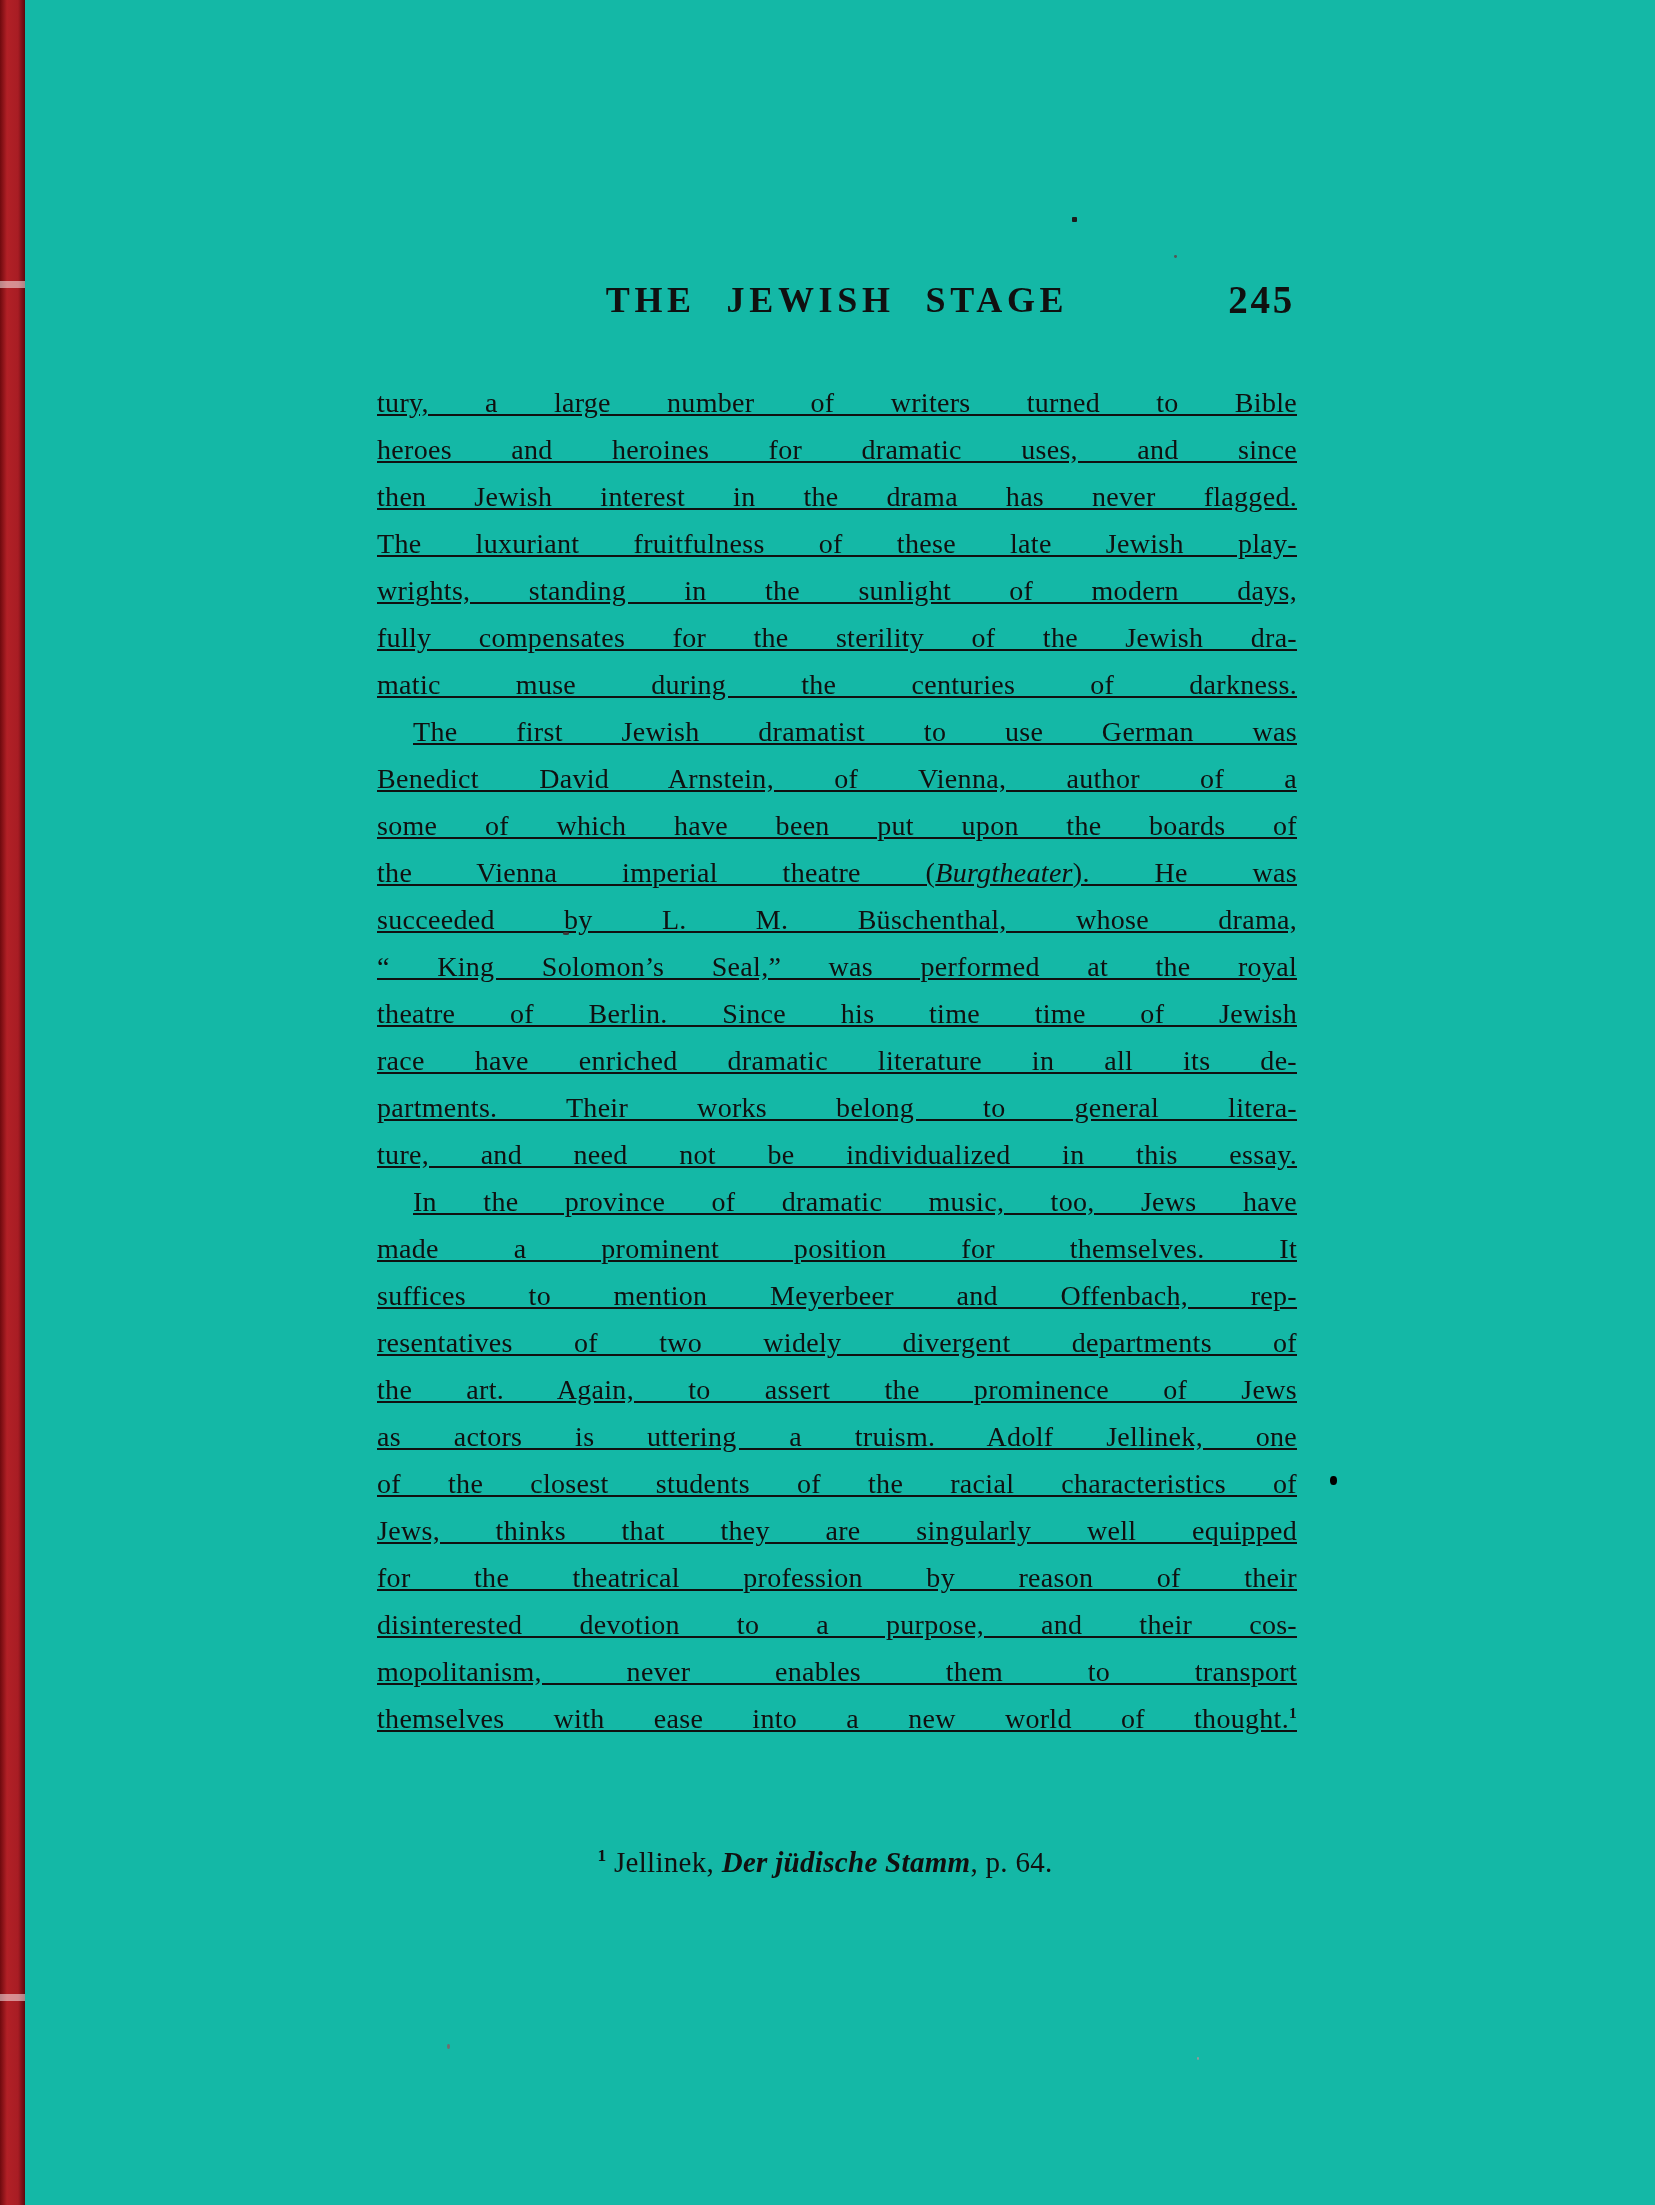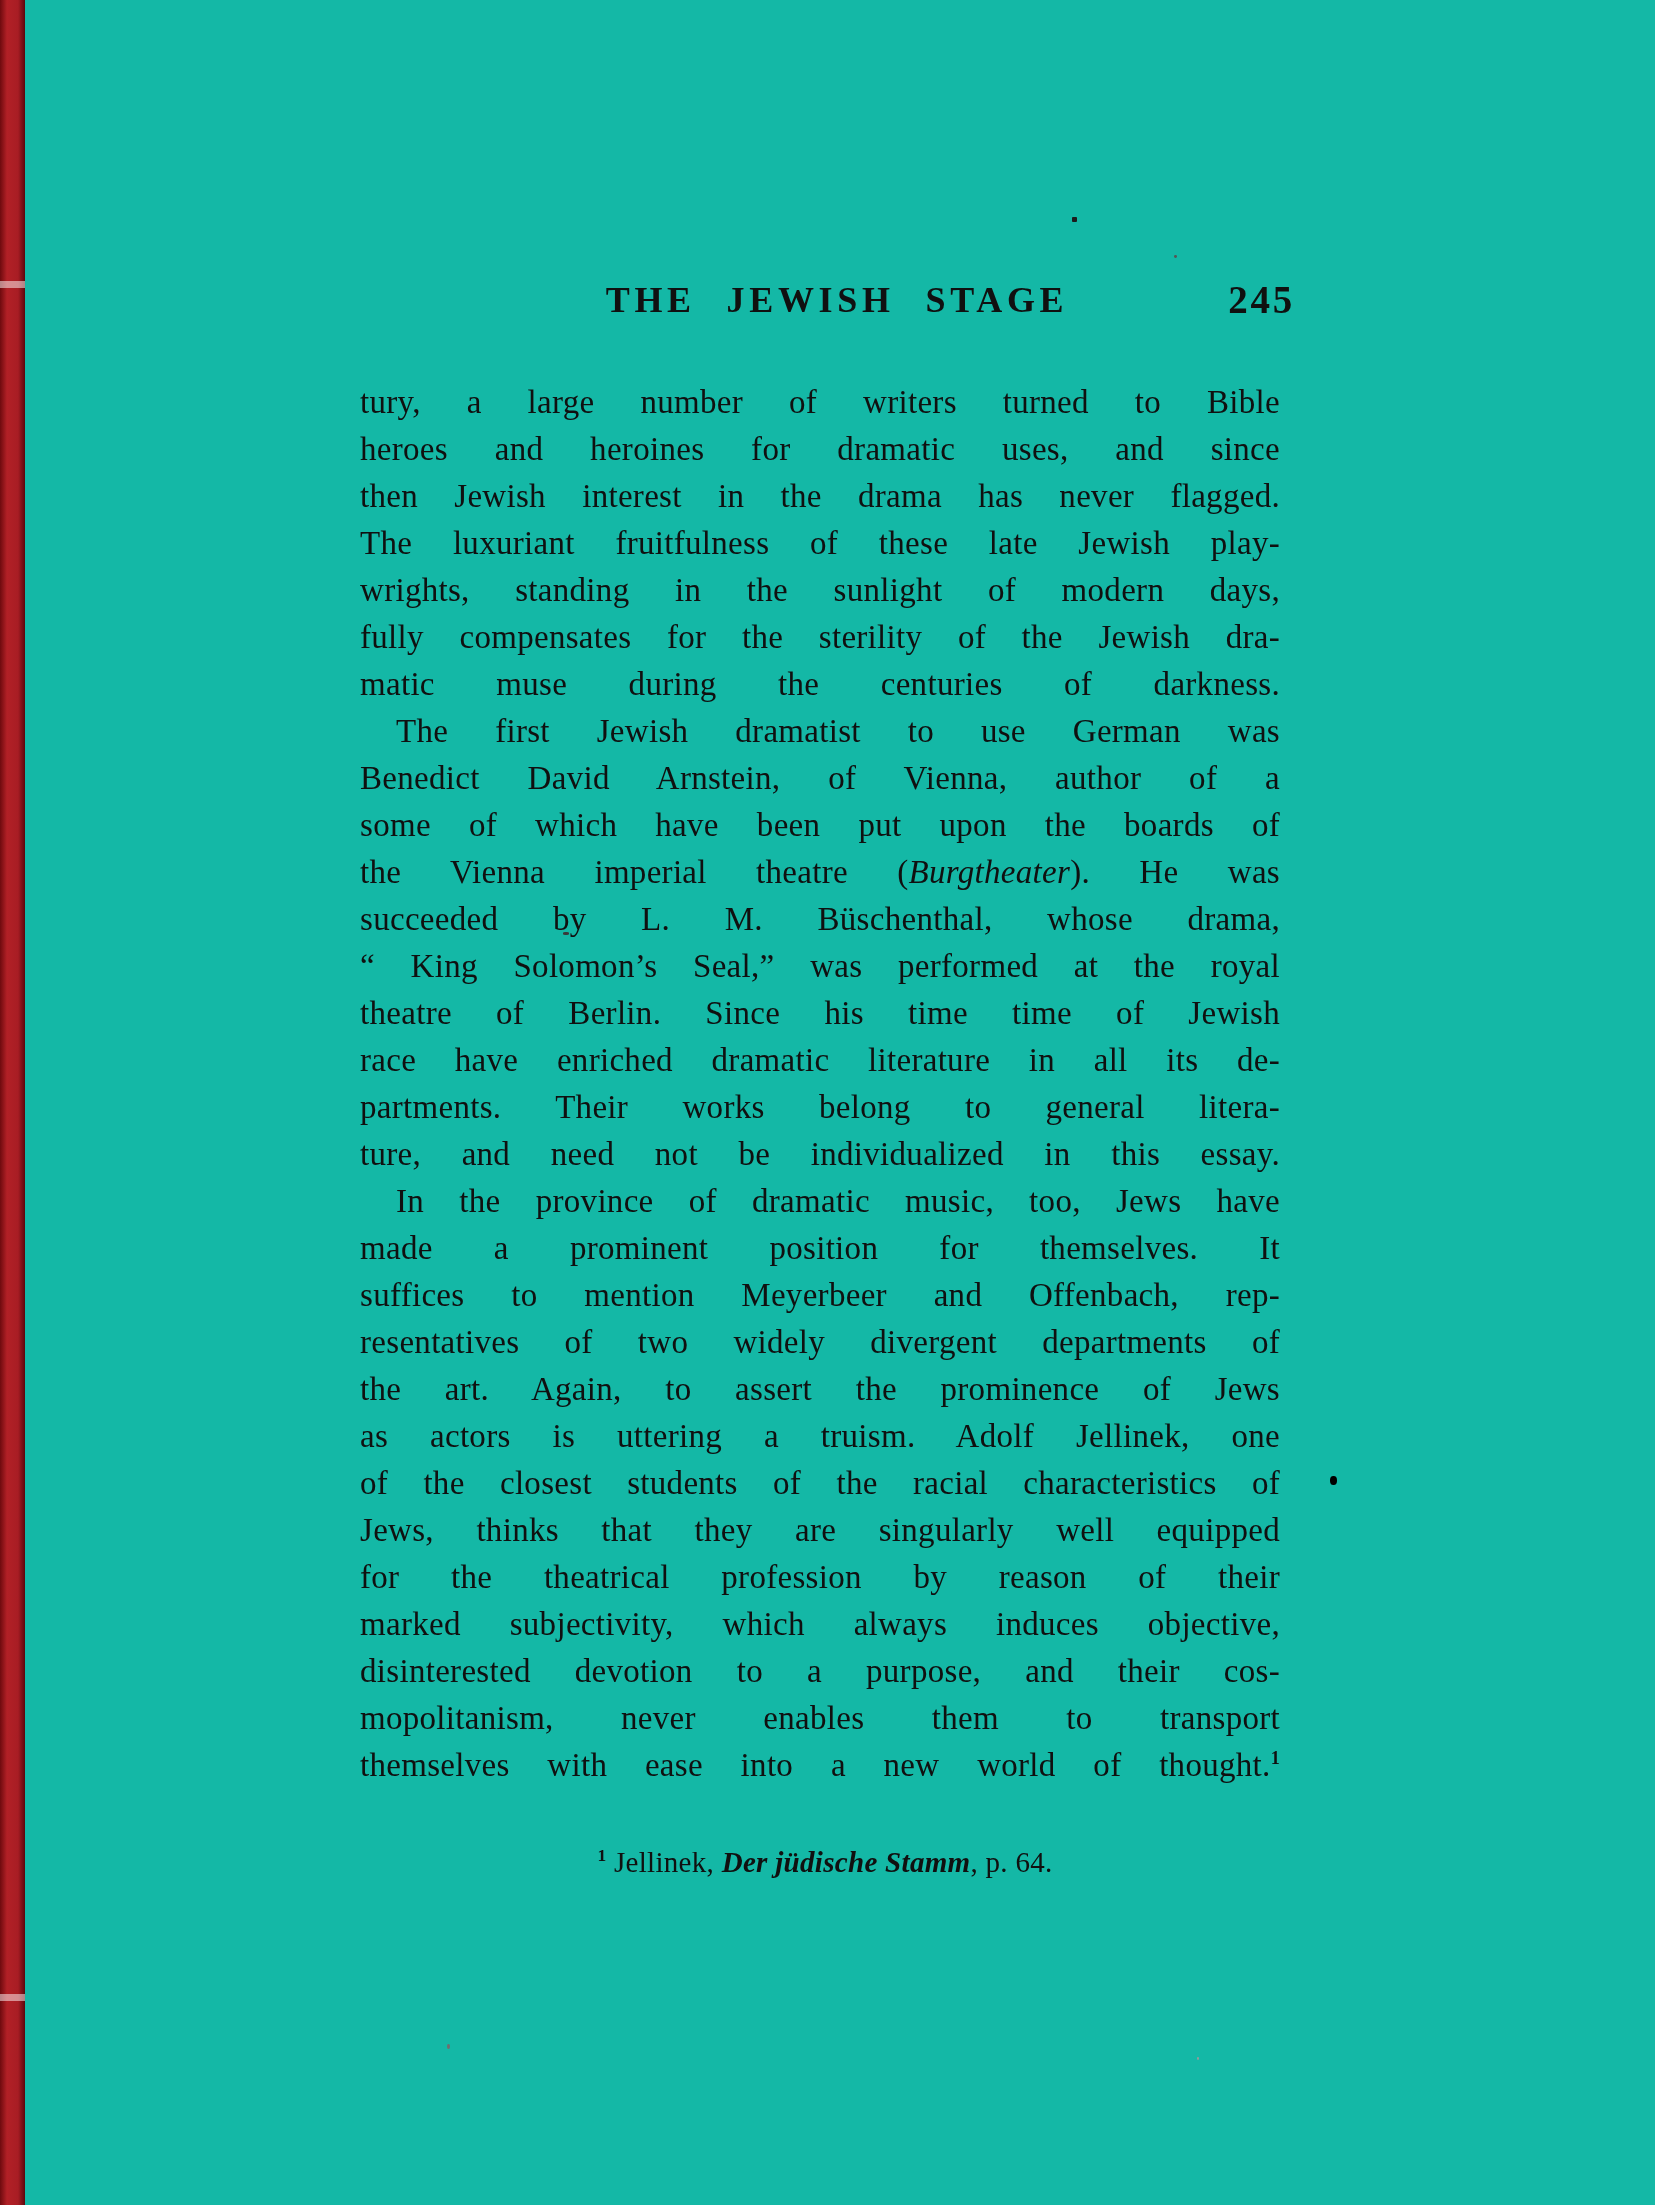--- a/index.html
+++ b/index.html
@@ -32,22 +32,22 @@
     letter-spacing:4.7px; word-spacing:17px;
     transform:scaleY(1.02);
   }
   .page-number {
     position:absolute; right:1.9px; top:-1.9px;
     font-weight:bold; font-size:39px; letter-spacing:2.8px;
   }
 
   
   .text-block {
-    position:absolute; left:360px; top:379px; width:920px;
-    font-size:33px; line-height:47px; letter-spacing:0.3px;
+    position:absolute; left:377px; top:379px; width:920px;
+    font-size:28px; line-height:47px; letter-spacing:0.3px;text-decoration:underline;
   }
   .line { text-align:justify; text-align-last:justify; }
   .line.indent { padding-left:36px; }
   .it { font-style:italic; }
   .bi { font-style:italic; font-weight:bold;text-align:center; }
   sup.fn { font-size:0.55em; vertical-align:super; line-height:0; font-weight:bold; }
 
   
   .footnote {
     position:absolute; left:377px; top:1846px; width:896px;
@@ -102,21 +102,20 @@
 
     <div class="line indent">In the province of dramatic music, too, Jews have</div>
     <div class="line">made a prominent position for themselves. It</div>
     <div class="line">suffices to mention Meyerbeer and Offenbach, rep-</div>
     <div class="line">resentatives of two widely divergent departments of</div>
     <div class="line">the art. Again, to assert the prominence of Jews</div>
     <div class="line">as actors is uttering a truism. Adolf Jellinek, one</div>
     <div class="line">of the closest students of the racial characteristics of</div>
     <div class="line">Jews, thinks that they are singularly well equipped</div>
     <div class="line">for the theatrical profession by reason of their</div>
-    <div class="line">marked subjectivity, which always induces objective,</div>
     <div class="line">disinterested devotion to a purpose, and their cos-</div>
     <div class="line">mopolitanism, never enables them to transport</div>
     <div class="line"><span>themselves with ease into a new world of thought.</span><sup class="fn">1</sup></div>
   </main>
 
   <div class="footnote"><sup class="fn">1</sup><span> Jellinek, </span><span class="bi">Der jüdische Stamm</span><span>, p. 64.</span></div>
 
   <div class="speck speck-1"></div>
   <div class="speck speck-2"></div>
   <div class="speck speck-3"></div>

